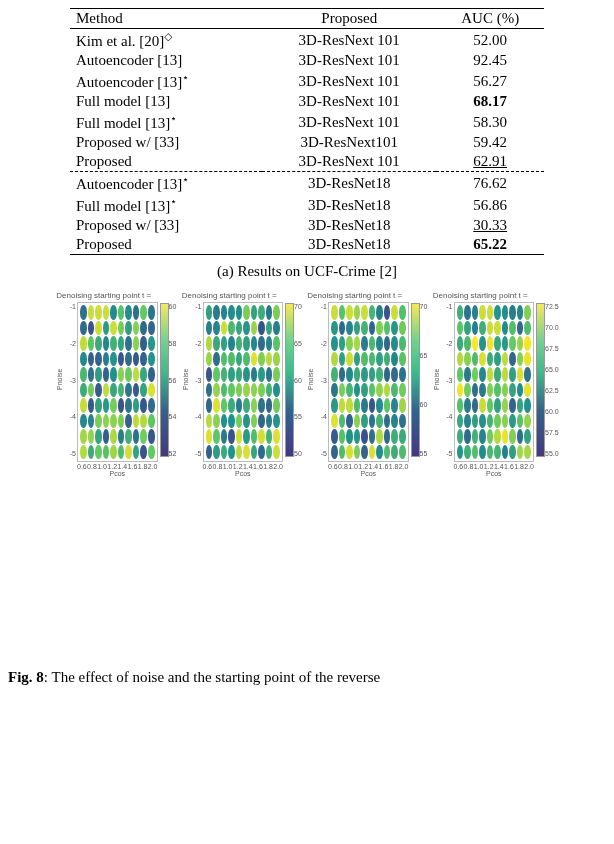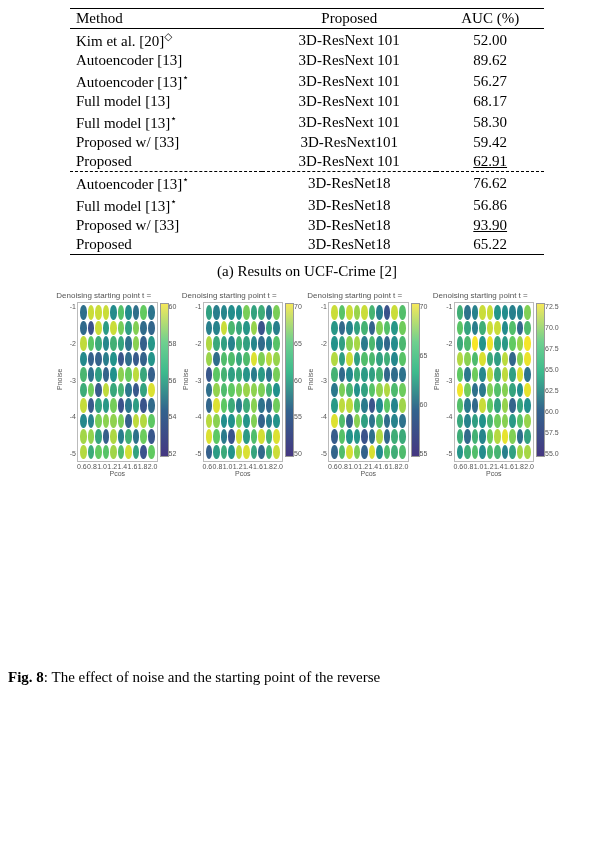--- a/index.html
+++ b/index.html
@@ -24,21 +24,21 @@
     padding: 1px 6px;
     text-align: left;
     font-weight: normal;
   }
   th.center, td.center { text-align: center; }
   tr.hdr th { border-top: 1px solid #000; border-bottom: 1px solid #000; }
   tr.last td { border-bottom: 1px solid #000; }
   tr.sep td {
     border-top: 1px dashed #000;
   }
-  .bold { font-weight: normal; }
+  .bold { font-weight: bold; }
   .underline { text-decoration: underline; }
   .caption {
     text-align: center;
     font-size: 15px;
     margin: 8px 0 6px 0;
   }
   .fig-caption {
     font-size: 15px;
     margin: 6px 8px 0 8px;
     white-space: nowrap;
@@ -174,21 +174,21 @@
     </thead>
     <tbody id="tbody">
         <tr>
           <td>Kim et al. [20]<sup>◇</sup></td>
           <td class="center">3D-ResNext 101</td>
           <td class="center"><span>52.00</span></td>
         </tr>
         <tr>
           <td>Autoencoder [13]</td>
           <td class="center">3D-ResNext 101</td>
-          <td class="center"><span>89.62</span></td>
+          <td class="center"><span>92.45</span></td>
         </tr>
         <tr>
           <td>Autoencoder [13]<sup>⋆</sup></td>
           <td class="center">3D-ResNext 101</td>
           <td class="center"><span>56.27</span></td>
         </tr>
         <tr>
           <td>Full model [13]</td>
           <td class="center">3D-ResNext 101</td>
           <td class="center"><span class="bold">68.17</span></td>
@@ -214,21 +214,21 @@
           <td class="center"><span>76.62</span></td>
         </tr>
         <tr>
           <td>Full model [13]<sup>⋆</sup></td>
           <td class="center">3D-ResNet18</td>
           <td class="center"><span>56.86</span></td>
         </tr>
         <tr>
           <td>Proposed w/ [33]</td>
           <td class="center">3D-ResNet18</td>
-          <td class="center"><span class="underline">93.90</span></td>
+          <td class="center"><span class="underline">30.33</span></td>
         </tr>
         <tr class="last">
           <td>Proposed</td>
           <td class="center">3D-ResNet18</td>
           <td class="center"><span class="bold">65.22</span></td>
         </tr>
       </tbody>
   </table>
 </div>
 

